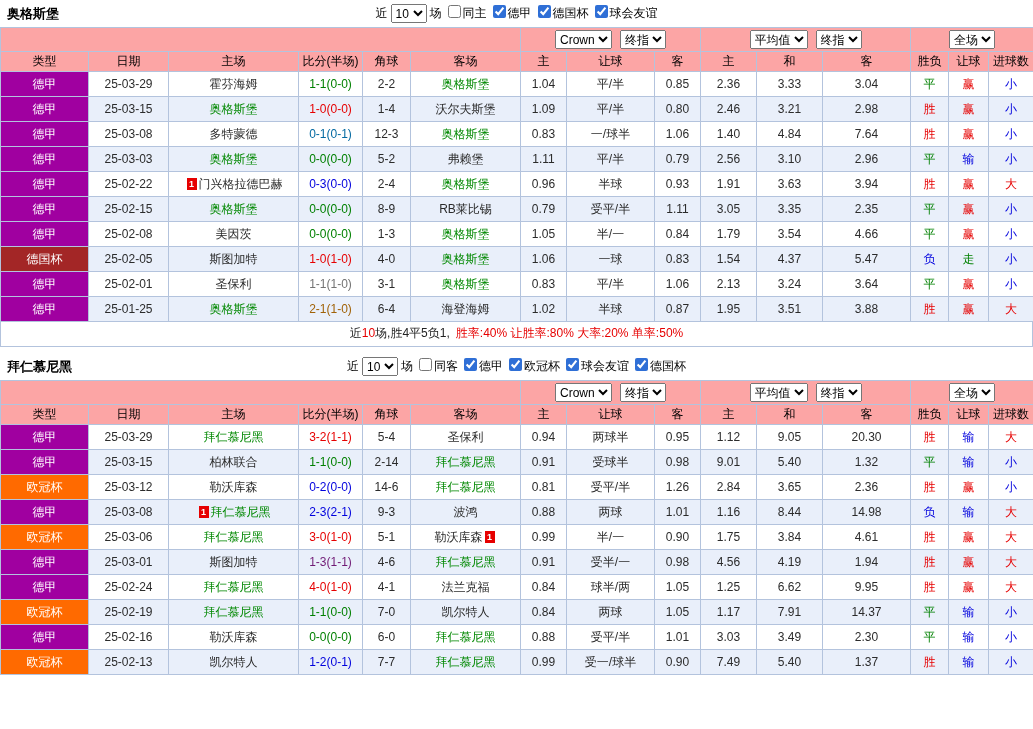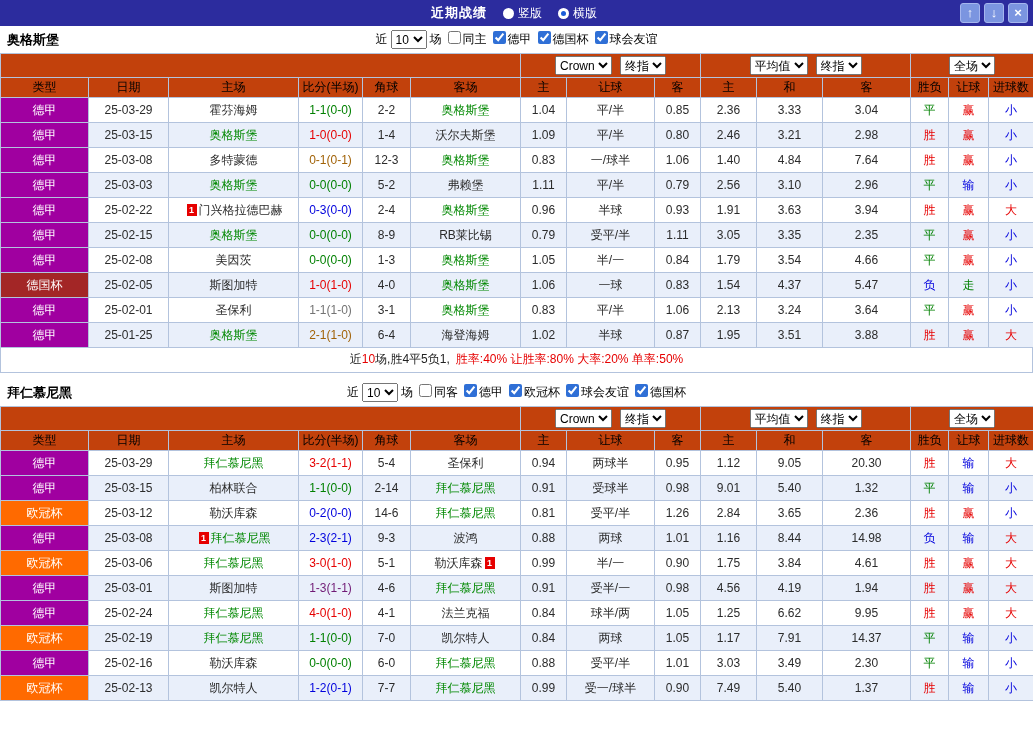--- a/index.html
+++ b/index.html
@@ -24,58 +24,39 @@
   .team-label{position:absolute;left:7px;font-weight:bold;font-size:13px}
   .filters{display:flex;align-items:center}
   .filters select{font-size:12px;height:19px;margin:0 3px}
   .filters label{display:inline-flex;align-items:flex-start;cursor:pointer}
   input[type=checkbox]{width:13px;height:13px;accent-color:#2f6fd6;margin:0 2px 0 6px;cursor:pointer}
 
   
   table.matches{width:1033px;border-collapse:collapse;table-layout:fixed}
   .matches th,.matches td{border:1px solid #b3c3dd;text-align:center;font-size:12px;padding:0 1px;
                           overflow:hidden;white-space:nowrap}
-  .matches th{font-weight:normal;color:#000;background:#c2410c;height:20px}
+  .matches th{font-weight:normal;color:#000;background:#fca5a5;height:20px}
   .matches thead tr.dd-row th{height:24px}
   .matches thead select{font-size:12px;height:19px;margin:0 4px}
   .matches td{height:25px;color:#2b2b2b}
   .matches tr.alt td{background:#e9effa}
   .tm{cursor:pointer}
   .tm.focus{color:#008800}
   .card{display:inline-block;background:#e60000;color:#fff;font-size:9px;font-weight:bold;
         width:10px;height:12px;line-height:12px;text-align:center;margin:0 2px;vertical-align:1px}
   .summary{border:1px solid #b3c3dd;border-top:0;text-align:center;font-size:12px;padding:3px 0 4px;color:#222}
   .summary .red{color:#e60000}
   .summary .stats{margin-left:6px}
   .gap{height:6px}
 </style>
 </head>
 <body>
 
 <div class="page">
 
-  <div class="titlebar">
-    <div class="tb-left"></div>
-    <div class="tb-center">
-      <span class="tb-title">近期战绩</span>
-      <span class="tb-radio">
-        <span class="dot"></span>
-        <span>竖版</span>
-      </span>
-      <span class="tb-radio">
-        <span class="dot sel"></span>
-        <span>横版</span>
-      </span>
-    </div>
-    <div class="tb-right">
-      <span class="tb-btn">↑</span>
-      <span class="tb-btn">↓</span>
-      <span class="tb-btn">×</span>
-    </div>
-  </div>
 
   <div class="section">
     <div class="section-bar">
       <span class="team-label">奥格斯堡</span>
       <span class="filters">
         <span>近</span>
         <select><option>10</option></select>
         <span>场</span>
         <label>
           <input type="checkbox" style="">
@@ -177,21 +158,21 @@
             <td>3.21</td>
             <td>2.98</td>
             <td style="color: rgb(230, 0, 0);">胜</td>
             <td style="color: rgb(230, 0, 0);">赢</td>
             <td style="color: rgb(0, 0, 221);">小</td>
           </tr>
           <tr>
             <td style="background: rgb(160, 0, 160); color: rgb(255, 255, 255);">德甲</td>
             <td>25-03-08</td>
             <td><span class="tm">多特蒙德</span></td>
-            <td><span style="color:#a16207">0-1(0-1)</span></td>
+            <td><span style="color:#0369a1">0-1(0-1)</span></td>
             <td>12-3</td>
             <td><span class="tm focus">奥格斯堡</span></td>
             <td>0.83</td>
             <td>一/球半</td>
             <td>1.06</td>
             <td>1.40</td>
             <td>4.84</td>
             <td>7.64</td>
             <td style="color: rgb(230, 0, 0);">胜</td>
             <td style="color: rgb(230, 0, 0);">赢</td>

